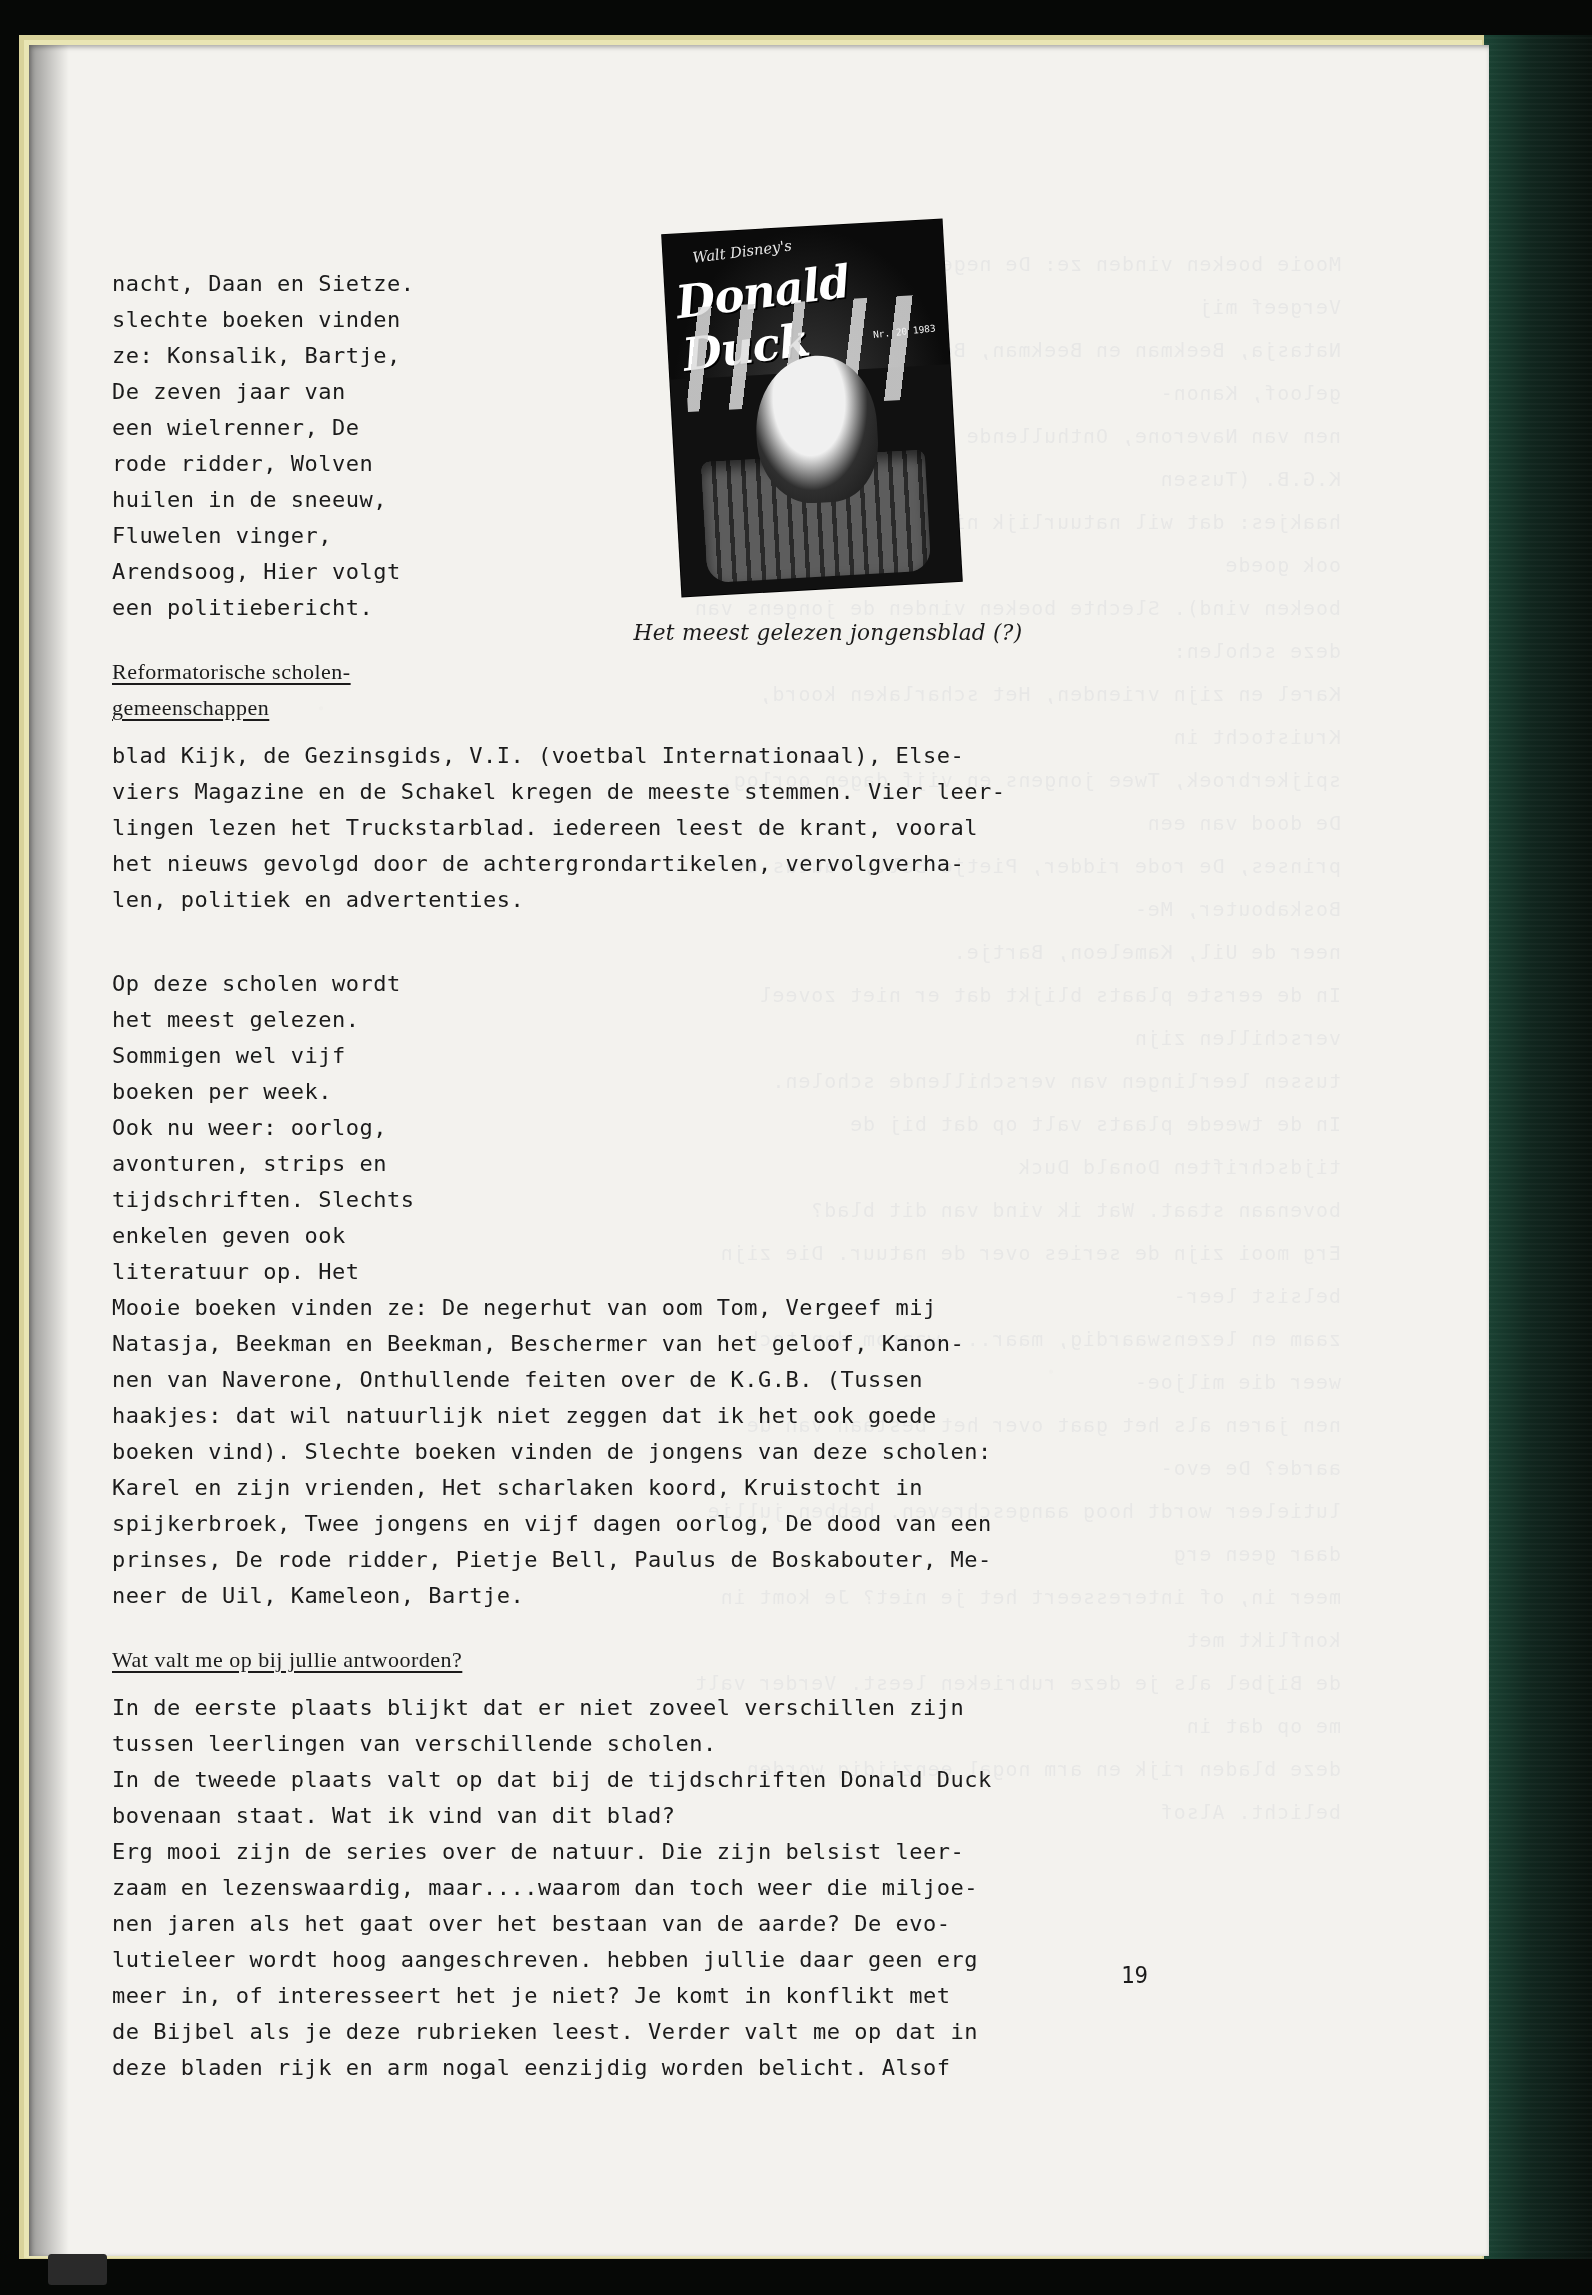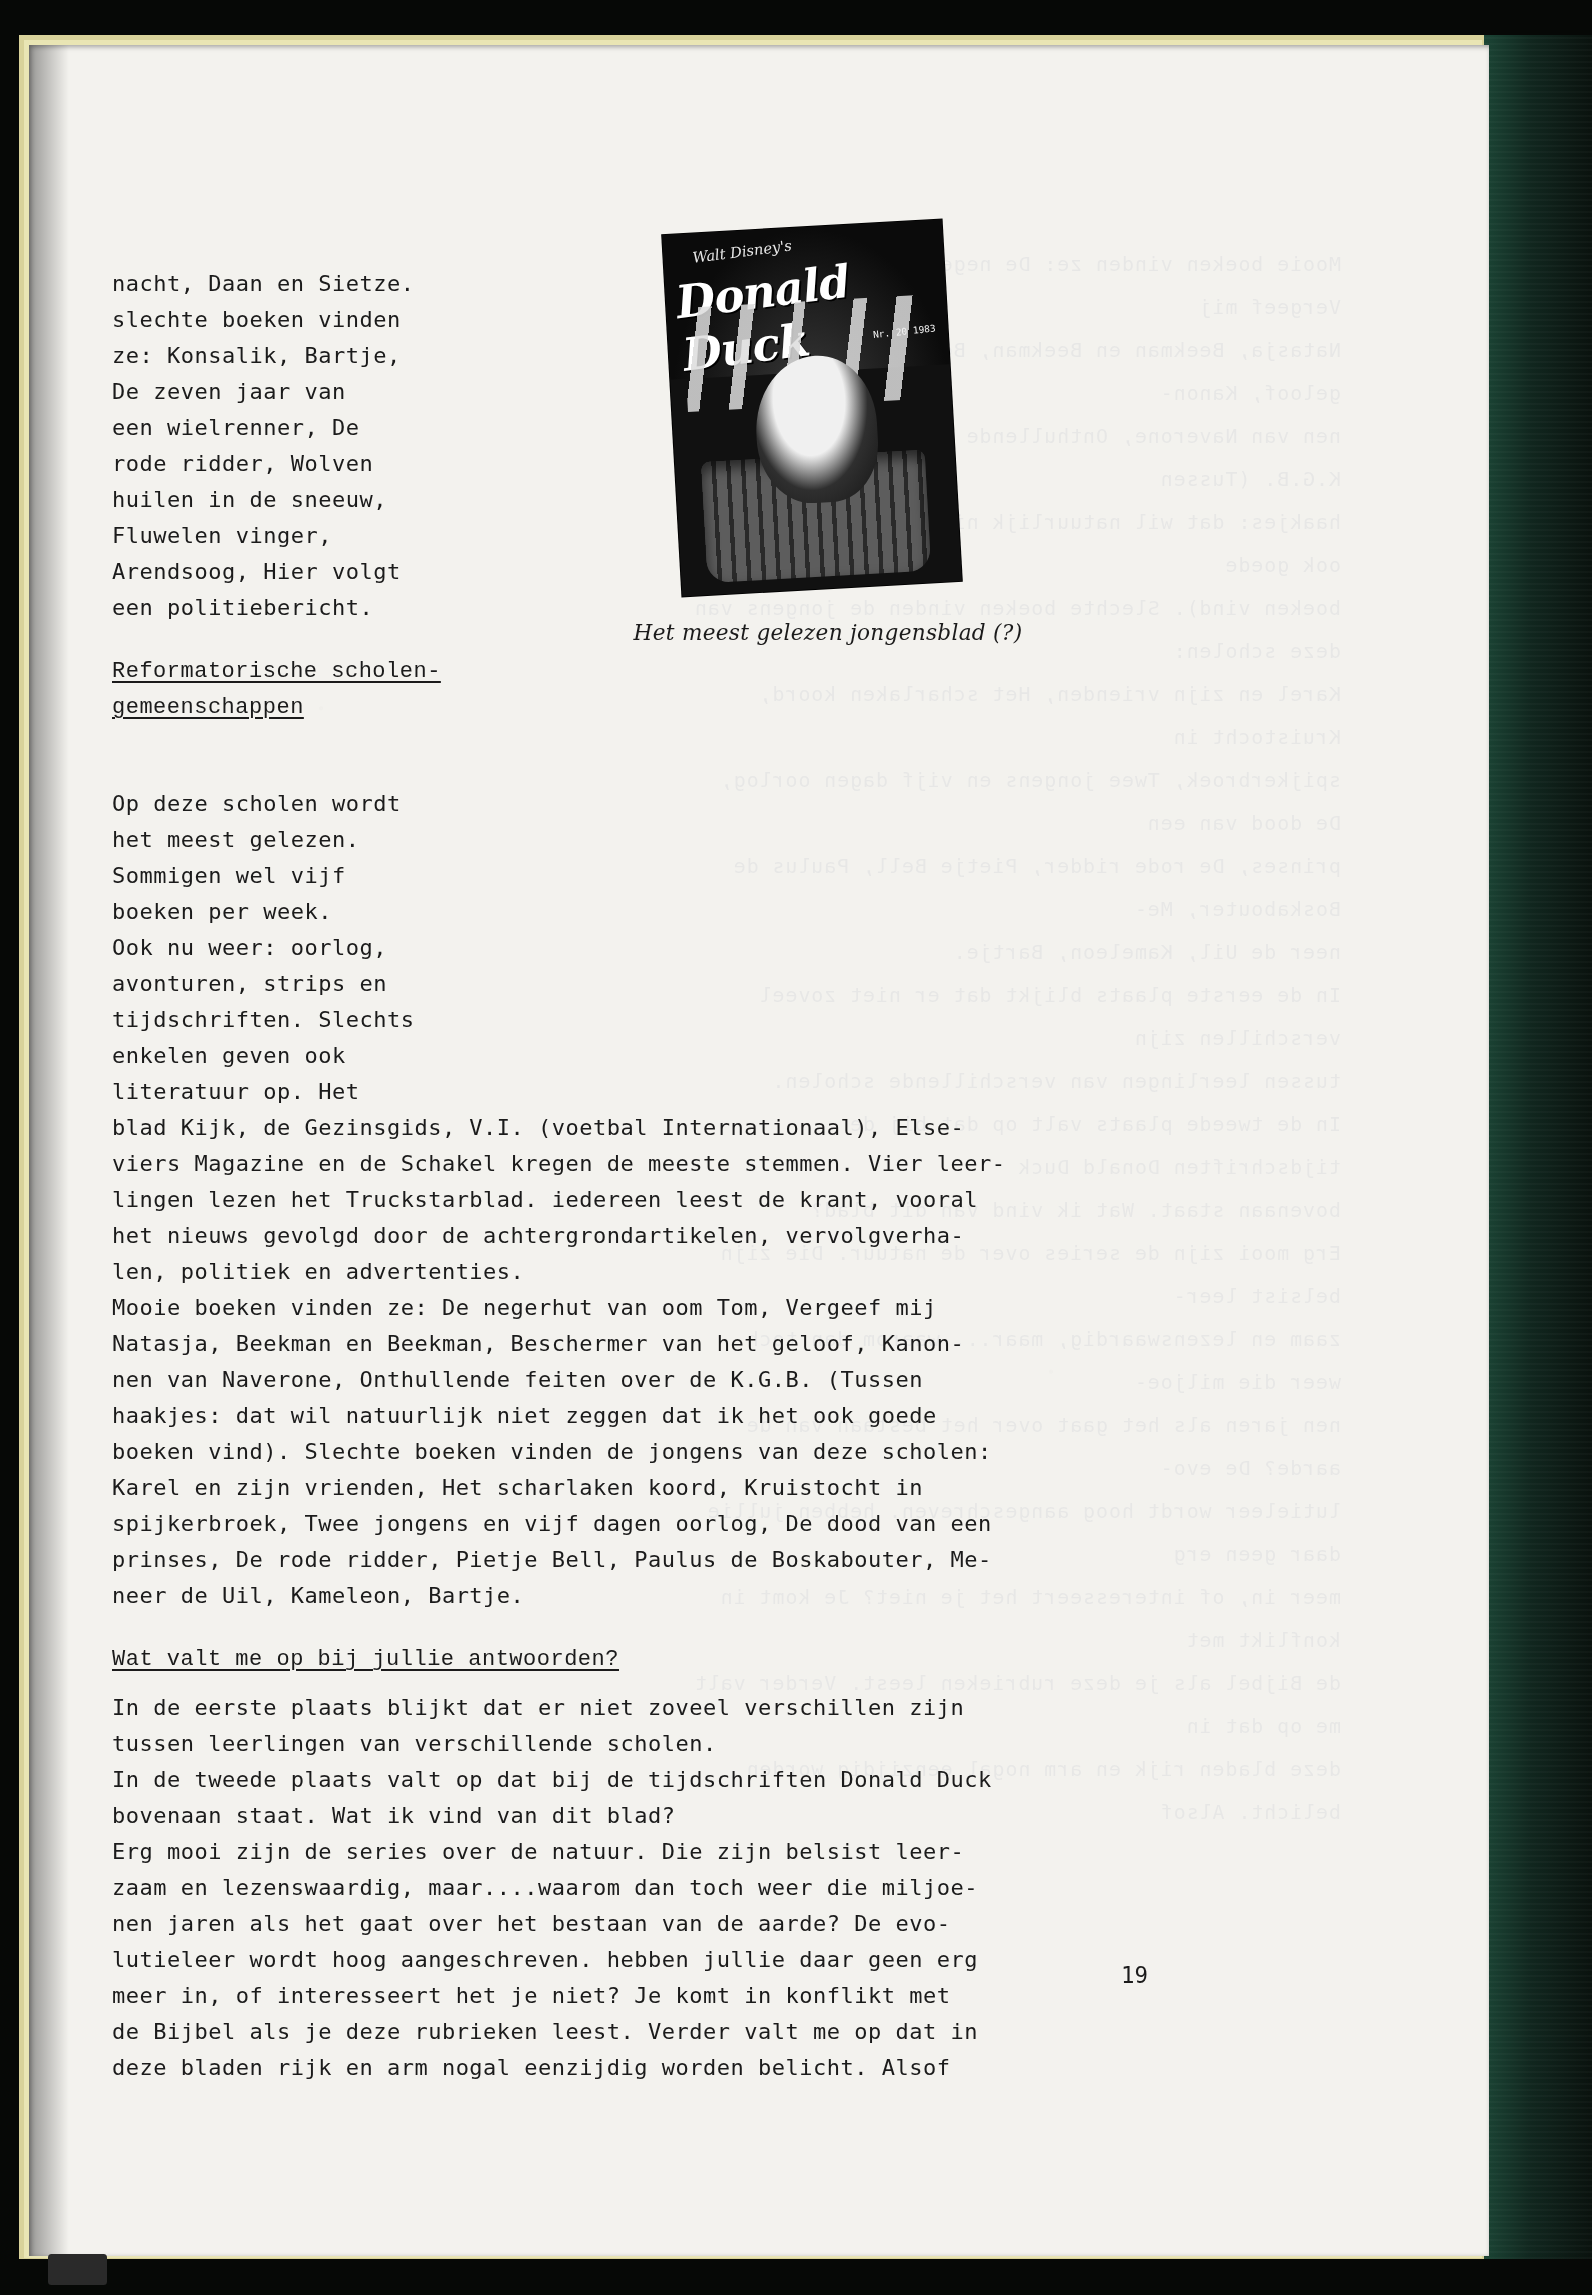--- a/index.html
+++ b/index.html
@@ -118,21 +118,21 @@
     white-space: pre-wrap;
   }
 
   
   .col-narrow {
     width: 393px;
     margin-top: 48px;
   }
 
   h2.head {
-    font-family: Liberation Mono, monospace;
+    font-family: Liberation Serif, serif;
     font-size: 22px;
     line-height: 36px;
     font-weight: normal;
     color: #1b1b1b;
     letter-spacing: 0.5px;
     margin: 0;
     text-decoration: underline;
     text-underline-offset: 4.3px;
     white-space: pre-wrap;
   }
@@ -304,35 +304,35 @@
 Arendsoog, Hier volgt
 een politiebericht.</div>
 
     <div class="gap"></div>
 
     <h2 class="head col-narrow">Reformatorische scholen-
 gemeenschappen</h2>
 
     <div class="gap-sm"></div>
 
+    <div class="txt">blad Kijk, de Gezinsgids, V.I. (voetbal Internationaal), Else-
+viers Magazine en de Schakel kregen de meeste stemmen. Vier leer-
+lingen lezen het Truckstarblad. iedereen leest de krant, vooral
+het nieuws gevolgd door de achtergrondartikelen, vervolgverha-
+len, politiek en advertenties.</div>
+
     <div class="txt col-narrow">Op deze scholen wordt
 het meest gelezen.
 Sommigen wel vijf
 boeken per week.
 Ook nu weer: oorlog,
 avonturen, strips en
 tijdschriften. Slechts
 enkelen geven ook
 literatuur op. Het</div>
-
-    <div class="txt">blad Kijk, de Gezinsgids, V.I. (voetbal Internationaal), Else-
-viers Magazine en de Schakel kregen de meeste stemmen. Vier leer-
-lingen lezen het Truckstarblad. iedereen leest de krant, vooral
-het nieuws gevolgd door de achtergrondartikelen, vervolgverha-
-len, politiek en advertenties.</div>
 
     <div class="txt">Mooie boeken vinden ze: De negerhut van oom Tom, Vergeef mij
 Natasja, Beekman en Beekman, Beschermer van het geloof, Kanon-
 nen van Naverone, Onthullende feiten over de K.G.B. (Tussen
 haakjes: dat wil natuurlijk niet zeggen dat ik het ook goede
 boeken vind). Slechte boeken vinden de jongens van deze scholen:
 Karel en zijn vrienden, Het scharlaken koord, Kruistocht in
 spijkerbroek, Twee jongens en vijf dagen oorlog, De dood van een
 prinses, De rode ridder, Pietje Bell, Paulus de Boskabouter, Me-
 neer de Uil, Kameleon, Bartje.</div>

